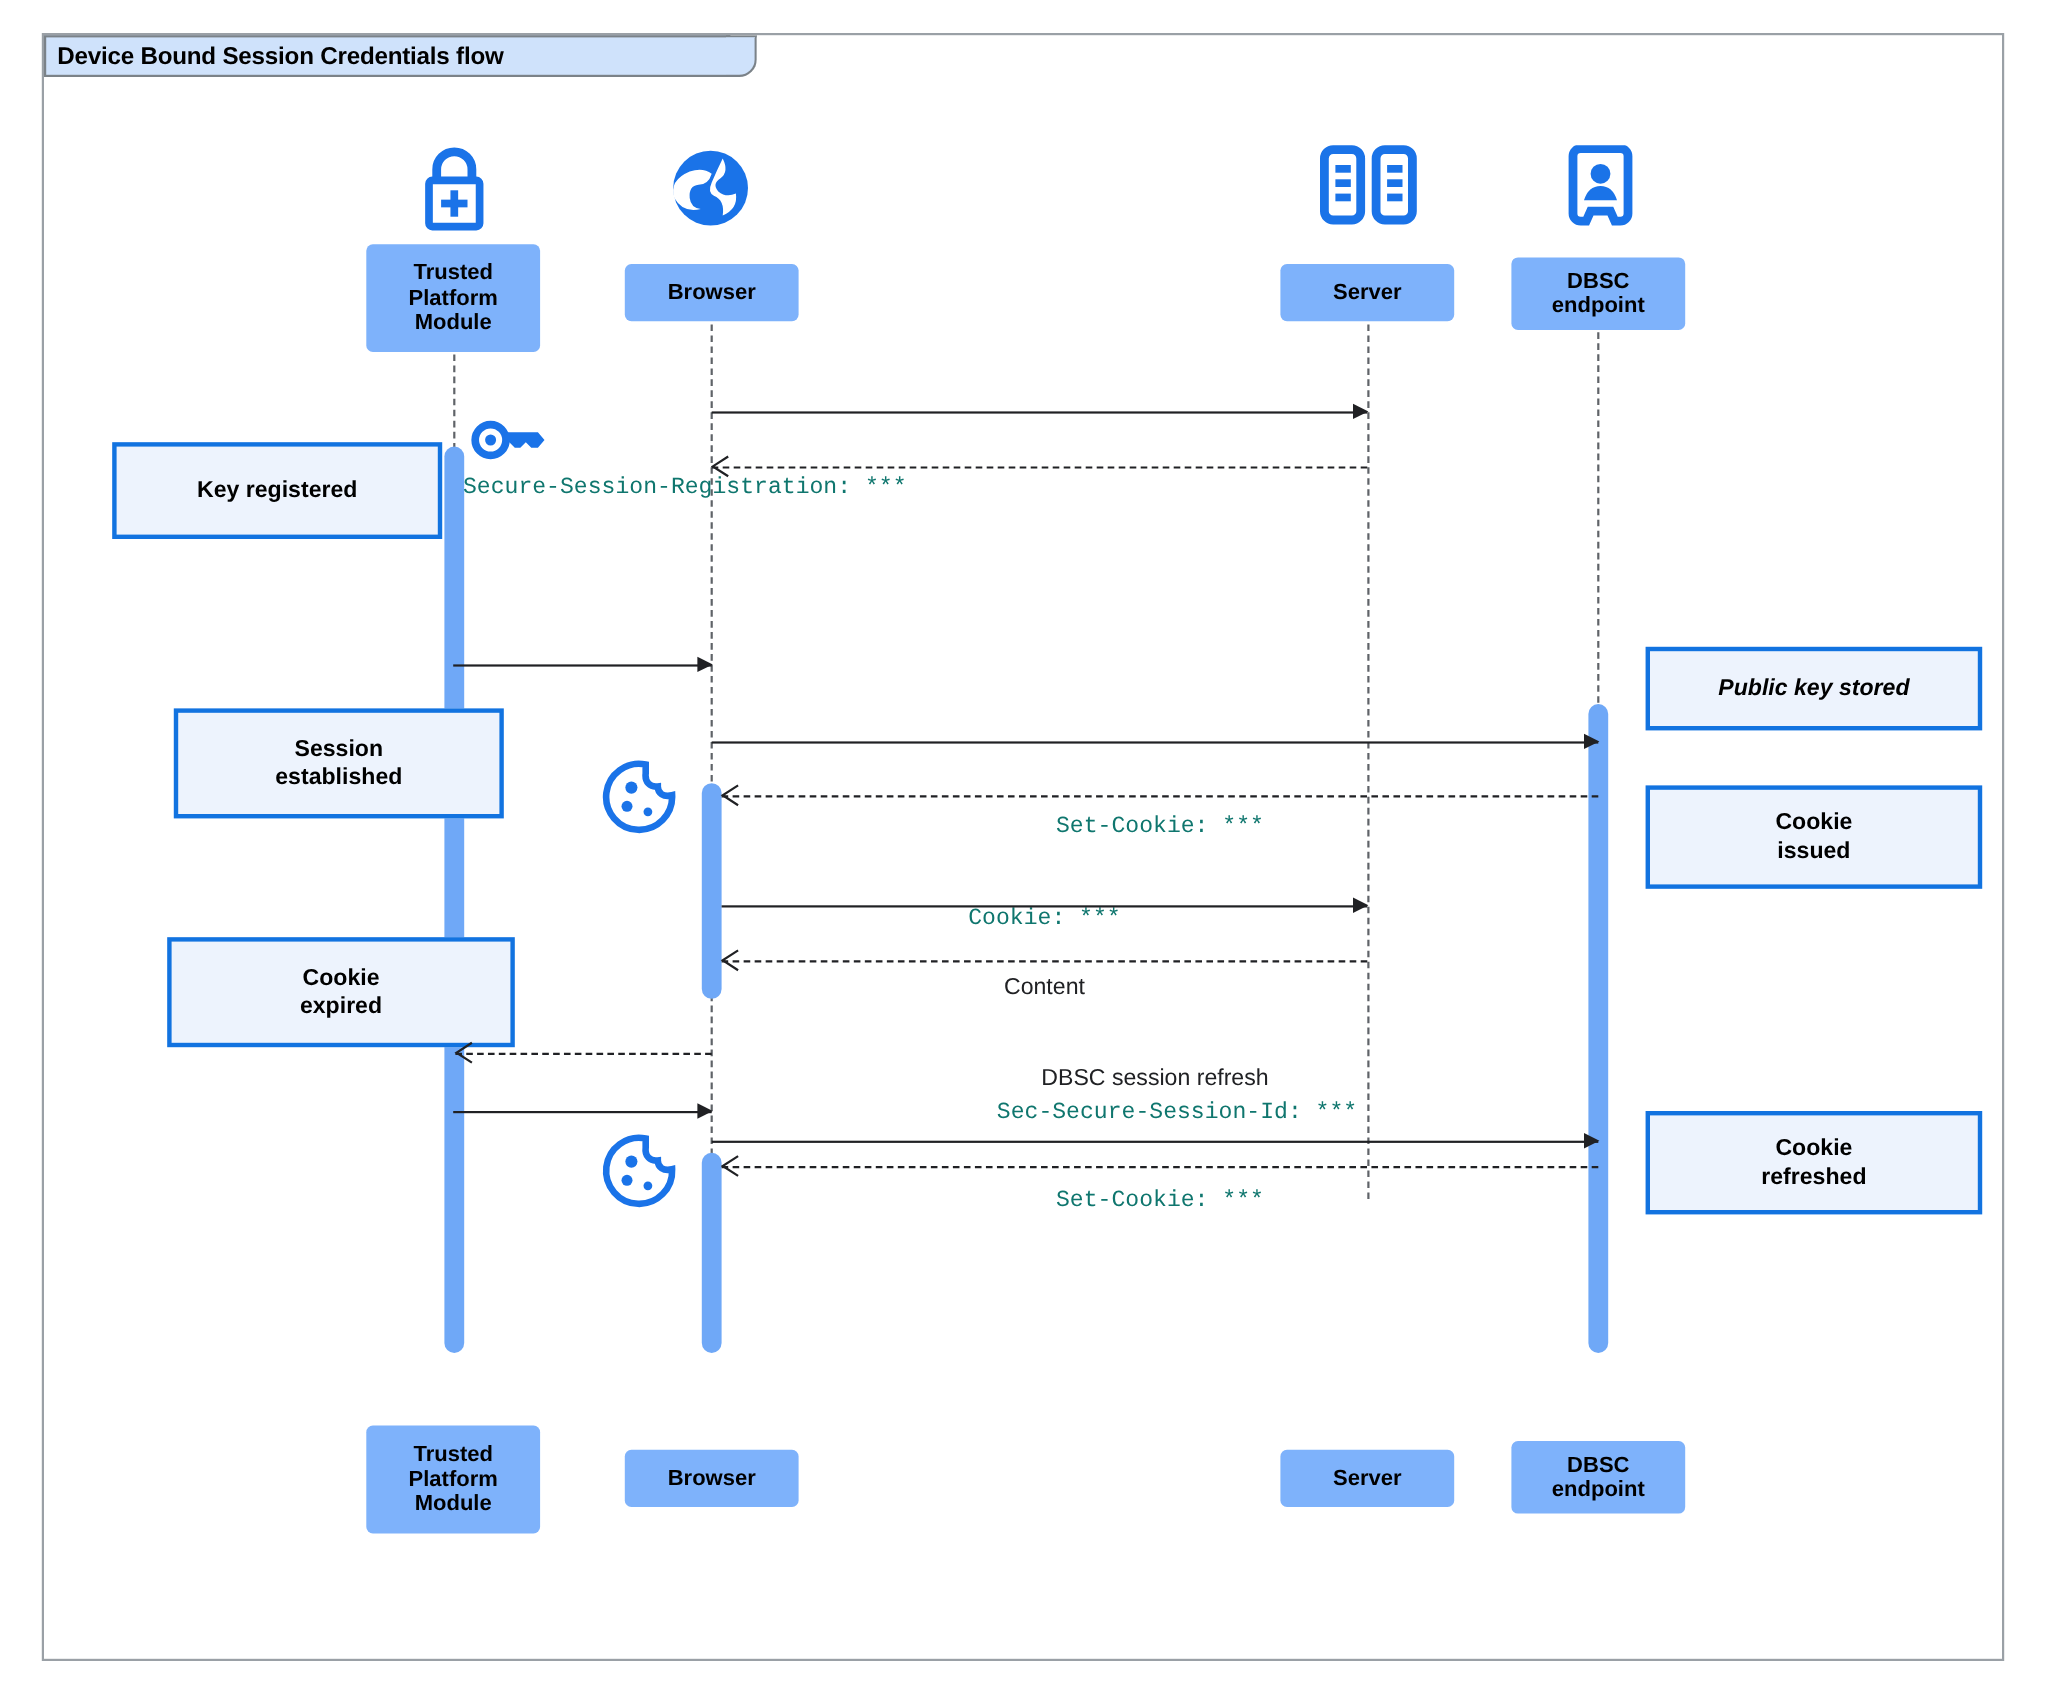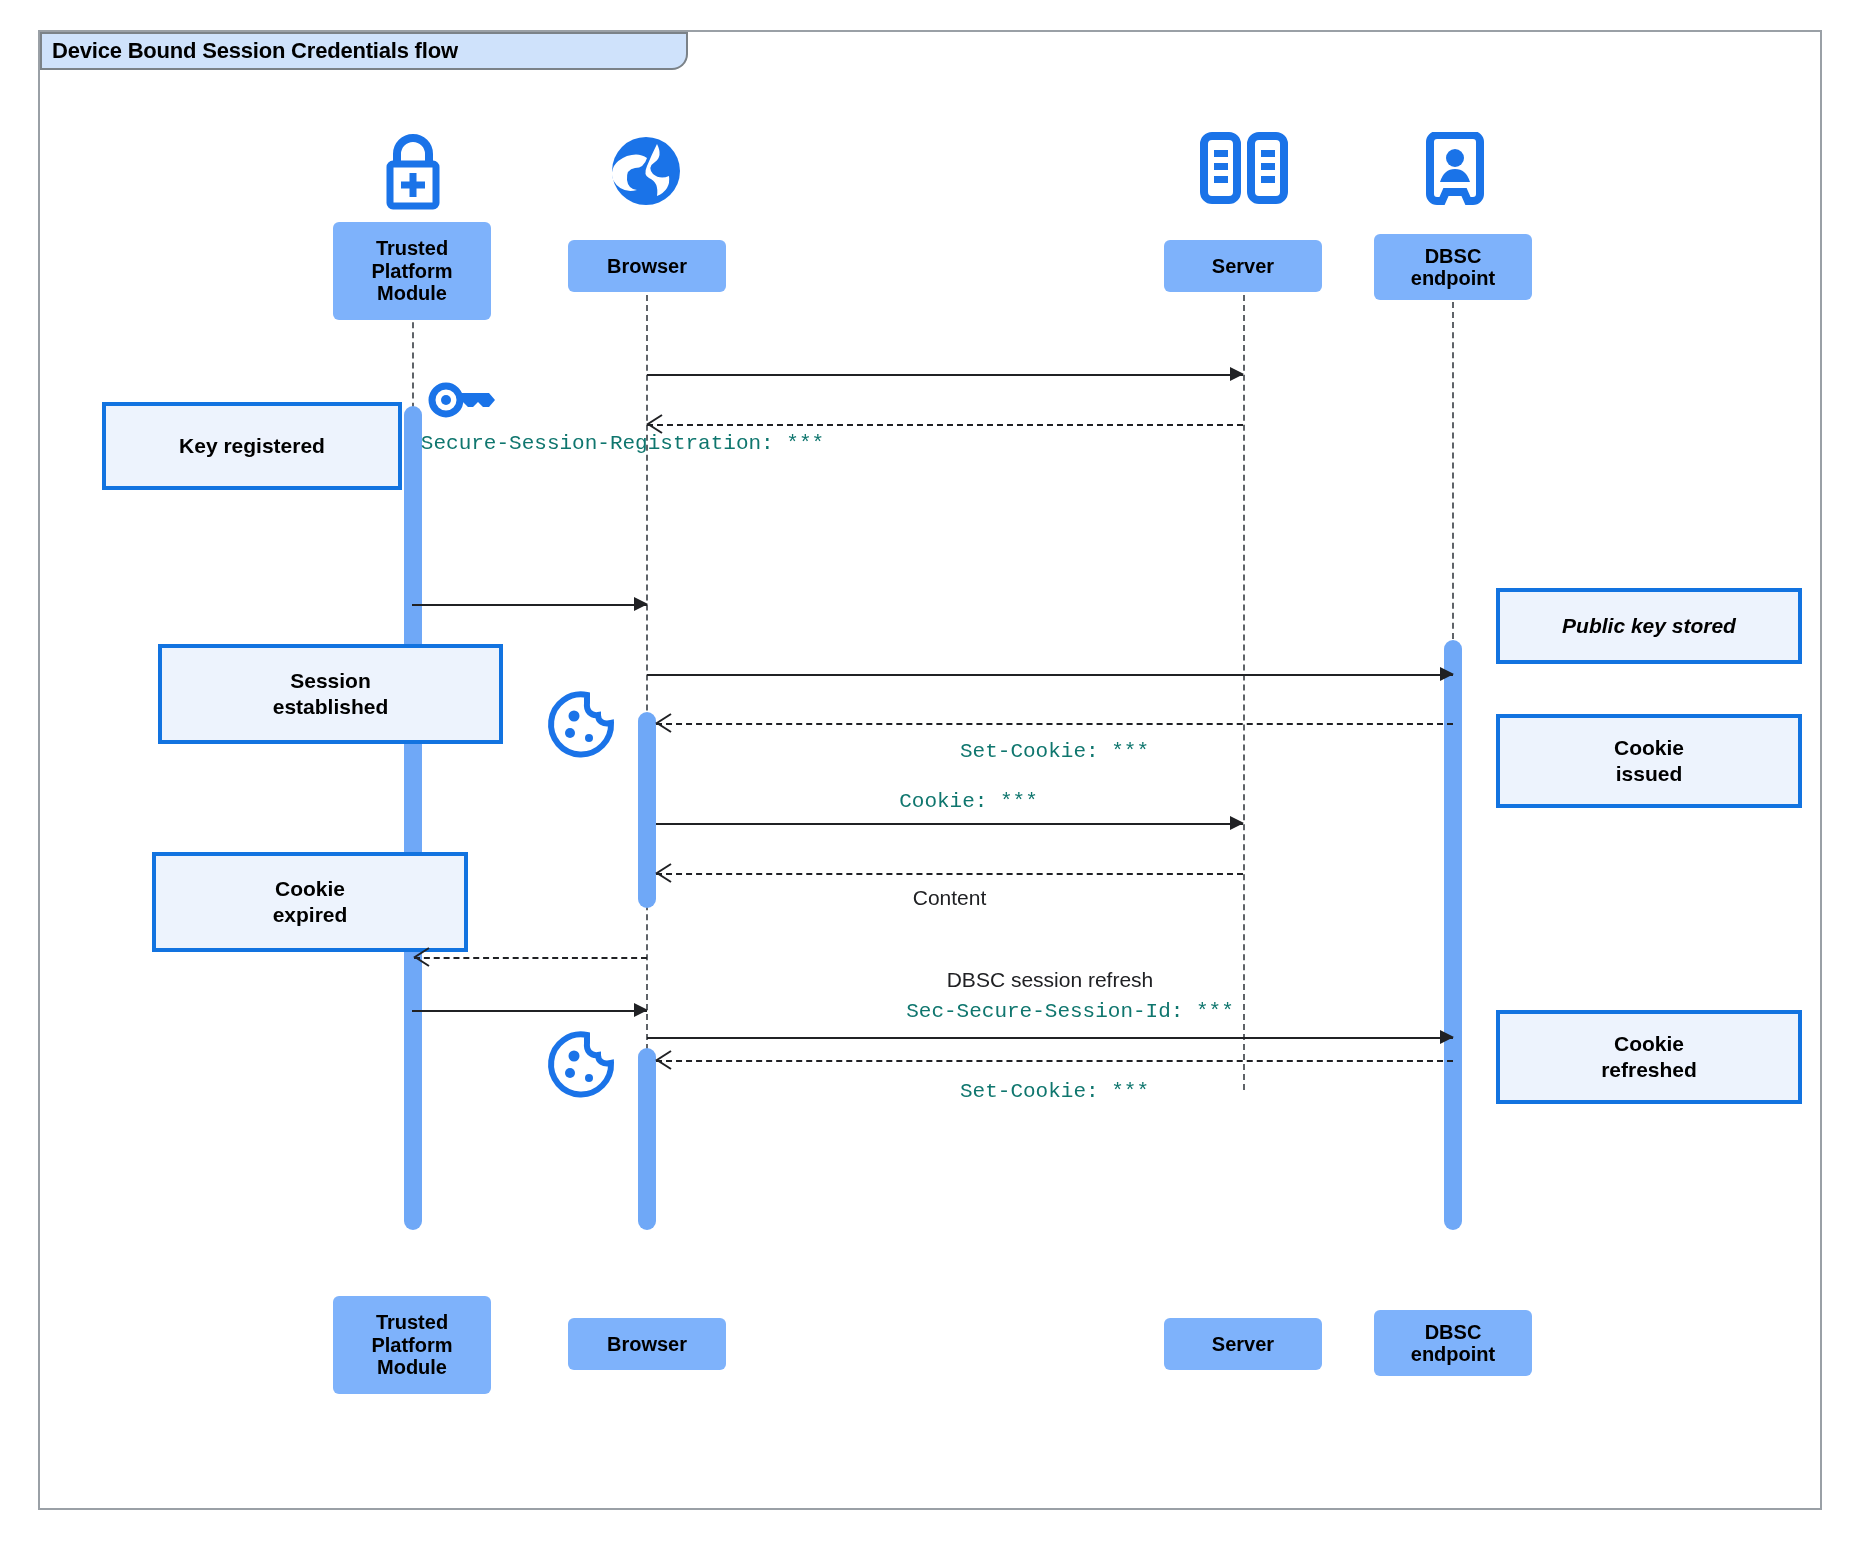--- a/index.html
+++ b/index.html
@@ -146,21 +146,21 @@
 
   <div class="note" style="left:74px;top:402px;width:300px;height:88px;margin-left:28px;">
     <span>Key registered</span>
   </div>
 
   <div class="msg" style="left:412px;top:604px;width:235px;">
     <div class="line"></div>
       <div class="head-solid right" style="right:-1px;"></div>
   </div>
 
-  <div class="note" style="left:158px;top:644px;width:345px;height:100px;">
+  <div class="note" style="left:158px;top:644px;width:300px;height:100px;">
     <span>
       <span>Session</span><br><span>established</span>
     </span>
   </div>
 
   <div class="msg" style="left:647px;top:674px;width:806px;">
     <div class="line"></div>
       <div class="head-solid right" style="right:-1px;"></div>
   </div>
 
@@ -184,21 +184,21 @@
       </svg>
   </div>
   <div class="lbl mono" style="left:656px;top:740px;width:797px;text-align:center;">Set-Cookie: ***</div>
 
   <div class="note" style="left:1496px;top:714px;width:306px;height:94px;">
     <span>
       <span>Cookie</span><br><span>issued</span>
     </span>
   </div>
 
-  <div class="lbl mono" style="left:656px;top:790px;width:587px;text-align:center;margin-left:19px;">Cookie: ***</div>
+  <div class="lbl mono" style="left:656px;top:824px;width:587px;text-align:center;">Cookie: ***</div>
   <div class="msg" style="left:656px;top:823px;width:587px;">
     <div class="line"></div>
       <div class="head-solid right" style="right:-1px;"></div>
   </div>
 
   <div class="note" style="left:152px;top:852px;width:316px;height:100px;">
     <span>
       <span>Cookie</span><br><span>expired</span>
     </span>
   </div>

